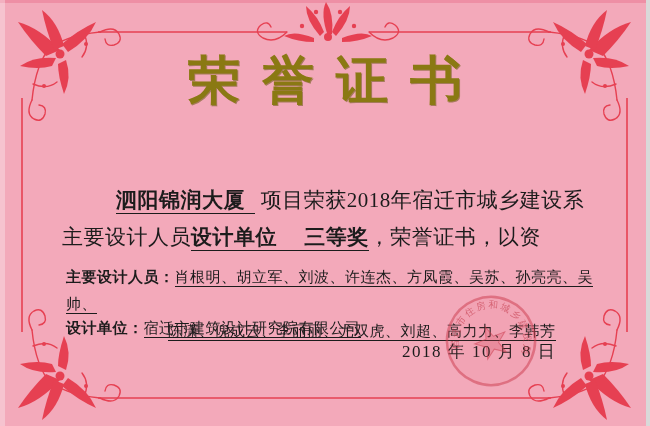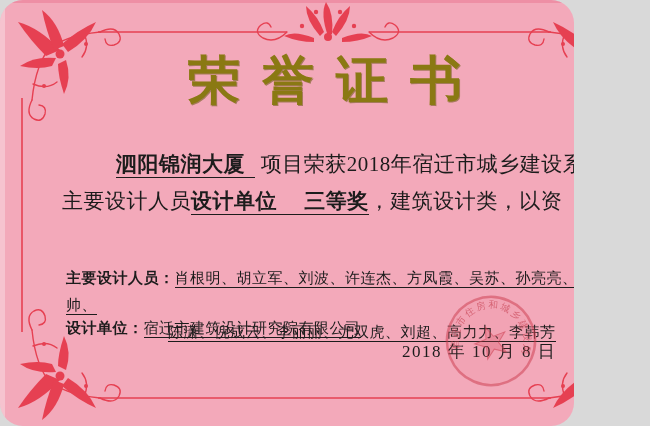--- a/index.html
+++ b/index.html
@@ -9,24 +9,23 @@
     --ink:#1c1c1c;
     --seal:#cc3a4c;
   }
   html,body{margin:0;padding:0;}
   body{
     font-family:"Liberation Serif","DejaVu Serif",serif;
     background:#d9d9d9;
   }
   .certificate{
     position:relative;
-    width:574px;height:426px;
+    width:646px;height:426px;
     background:var(--bg);
     overflow:hidden;
-    border-radius:23px;
   }
   
   .certificate::before{
     content:"";position:absolute;left:0;top:0;width:100%;height:3px;
     background:rgba(233,110,140,.45);pointer-events:none;
   }
   .certificate::after{
     content:"";position:absolute;left:0;top:0;width:5px;height:100%;
     background:rgba(255,255,255,.30);pointer-events:none;
   }
@@ -43,34 +42,34 @@
     font-weight:bold;
     letter-spacing:22px;padding-left:22px;box-sizing:border-box;
     color:var(--gold);
     text-shadow:1px 1px 0 rgba(101,86,12,.55);
   }
   .body-text{
     position:absolute;left:62px;top:146px;width:530px;
     font-size:21px;line-height:37px;color:var(--ink);
     letter-spacing:.5px;
   }
-  .body-line1{text-indent:54px;white-space:nowrap;}
+  .body-line1{text-indent:54px;white-space:nowrap;margin-top:36px;}
   .body-line2,.body-line3{white-space:nowrap;}
   .u-bold{
     font-weight:bold;
     border-bottom:1.5px solid var(--ink);
     padding-bottom:1px;
   }
   .project{padding-right:10px;}
   .designers{
     position:absolute;left:66px;top:264px;width:540px;
     font-size:15px;line-height:27px;color:var(--ink);
   }
   .designers .label,.unit .label{
-    font-family:Liberation Sans, sans-serif;
+    font-family:Liberation Serif, serif;
     font-weight:bold;letter-spacing:.5px;
   }
   .names{
     border-bottom:1.3px solid var(--ink);padding-bottom:1px;letter-spacing:.5px;
   }
   .names-line2{margin-left:102px;}
   .unit{
     position:absolute;left:66px;top:319px;
     font-size:15px;color:var(--ink);
   }
@@ -144,21 +143,21 @@
     <use href="#bouquet" transform="translate(328,28)"></use>
   </svg>
 
   <div class="title">荣誉证书</div>
 
   <div class="body-text">
     <div class="body-line1">
       <span class="u-bold project">泗阳锦润大厦</span><span> 项目荣获2018年宿迁市城乡建设系</span>
     </div>
     <div class="body-line2">
-      <span>主要设计人员</span><span class="u-bold">设计单位　 三等奖</span><span>，建筑设计类，以资</span>
+      <span>主要设计人员</span><span class="u-bold">设计单位　 三等奖</span><span>，荣誉证书，以资</span>
     </div>
   </div>
 
   <div class="designers">
     <div>
       <span class="label">主要设计人员：</span><span class="names">肖根明、胡立军、刘波、许连杰、方凤霞、吴苏、孙亮亮、吴帅、</span>
     </div>
     <div>
       <span class="names names-line2">陈潇、倪成云、李丽丽、尤双虎、刘超、高力力、李韩芳</span>
     </div>

